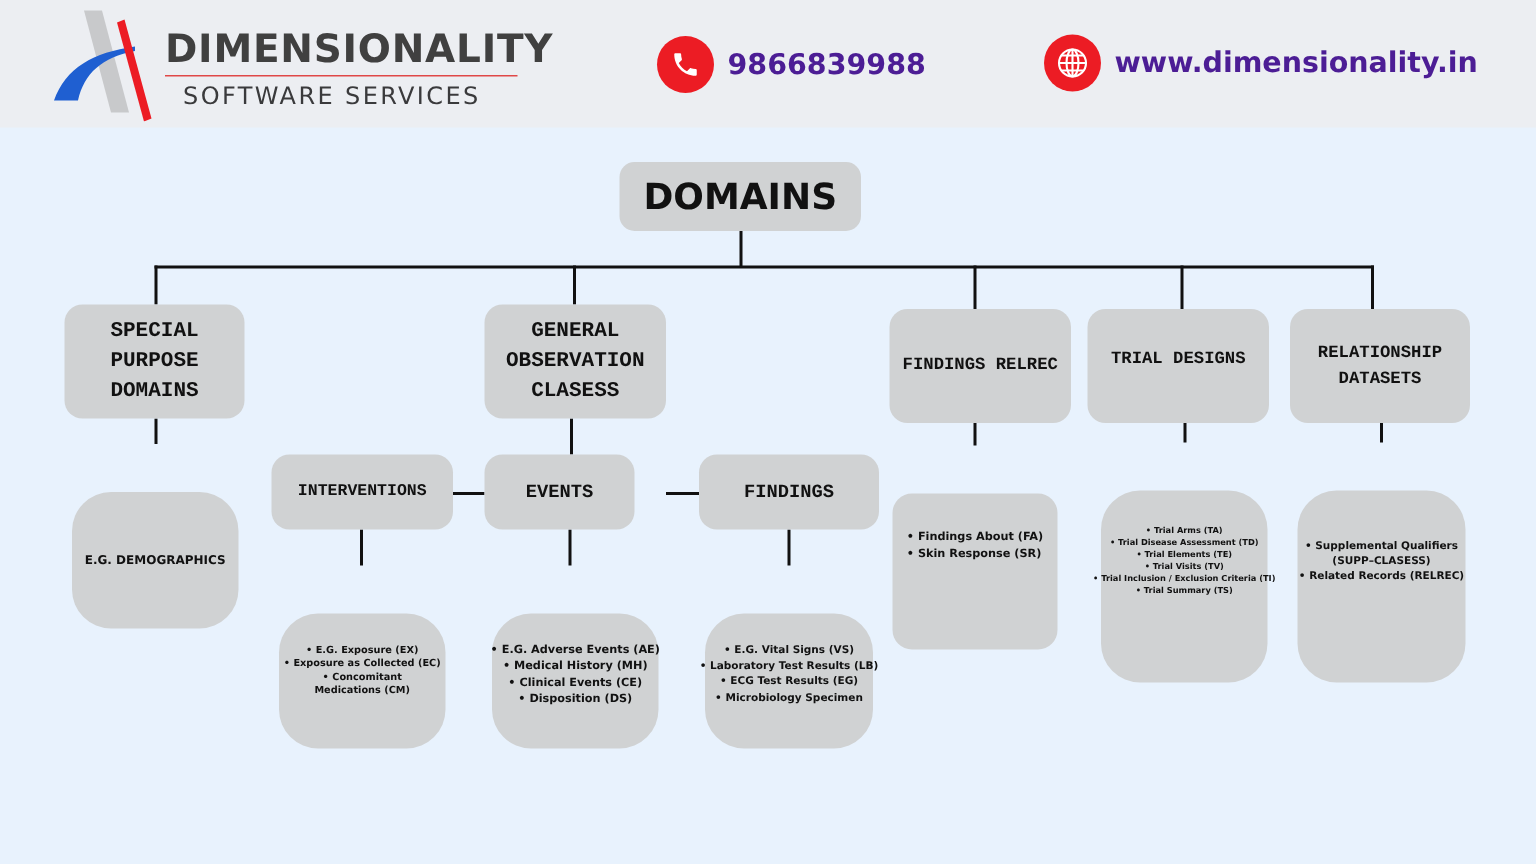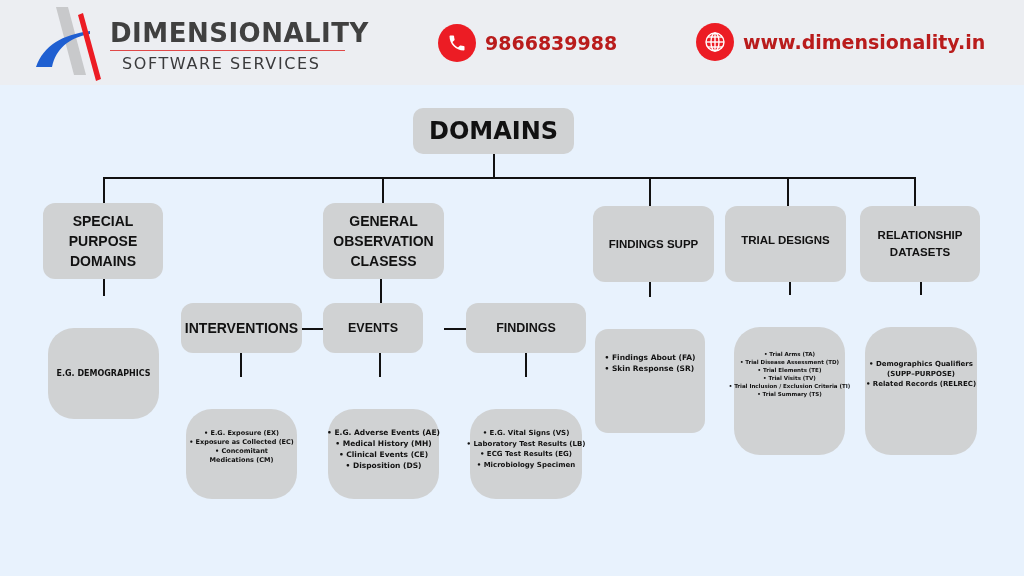--- a/index.html
+++ b/index.html
@@ -7,27 +7,27 @@
   body { background: #e8f2fd; font-family: "Liberation Sans", "DejaVu Sans", sans-serif; position: relative; color: #111; }
 
   .header { position: absolute; left: 0; top: 0; width: 1024px; height: 85px; background: #eceef2; }
   .logo { position: absolute; left: 34px; top: 5px; width: 72px; height: 76px; }
   .brand-name { position: absolute; left: 110px; top: 18px; font-family: "DejaVu Sans", sans-serif; font-size: 26px; font-weight: bold; color: #404040; letter-spacing: 0.5px; }
   .brand-rule { position: absolute; left: 110px; top: 50px; width: 235px; height: 1px; background: #e04848; }
   .brand-sub { position: absolute; left: 122px; top: 54px; font-family: "DejaVu Sans", sans-serif; font-size: 16px; color: #3a3a3c; letter-spacing: 1.6px; }
 
   .contact { position: absolute; display: flex; align-items: center; }
   .contact .circle { width: 38px; height: 38px; border-radius: 50%; background: #ec1c24; display: flex; align-items: center; justify-content: center; }
-  .contact .text { margin-left: 9px; font-family: "DejaVu Sans", sans-serif; font-weight: bold; color: #b91c1c; font-size: 19px; }
+  .contact .text { margin-left: 9px; font-family: "DejaVu Sans", sans-serif; font-weight: bold; color: #4c1d95; font-size: 19px; }
   .contact-phone { left: 438px; top: 24px; }
   .contact-web { left: 696px; top: 23px; }
 
   .box { position: absolute; background: #d0d2d3; border-radius: 12px; display: flex; align-items: center; justify-content: center; text-align: center; font-weight: bold; color: #111; }
   .title-box { font-size: 24px; font-family: "DejaVu Sans", sans-serif; }
-  .l1 { font-size: 13.5px; line-height: 20px; font-family: Liberation Sans, sans-serif; align-items: center; }
+  .l1 { font-size: 13.5px; line-height: 20px; font-family: Liberation Mono, monospace; align-items: center; }
   .l1.big { font-size: 14px; }
   .detail { border-radius: 26px; flex-direction: column; font-size: 8px; line-height: 11.5px; font-family: "DejaVu Sans", sans-serif; margin-top: 32px; }
   .detail.tiny { font-size: 5.5px; line-height: 8px; }
   .detail.small { font-size: 6.5px; line-height: 9px; }
   .detail ul { list-style: none; }
   .detail li { position: relative; white-space: nowrap; }
   .detail .eg-title { font-weight: bold; }
 
   .line { position: absolute; background: #111; }
 </style>
@@ -97,33 +97,33 @@
   <span>DOMAINS</span>
 </div>
 
 <div class="box l1 big" style="left:323px;top:203px;width:121px;height:76px;flex-direction:column;">
   <span>GENERAL</span>
   <span>OBSERVATION</span>
   <span>CLASESS</span>
 </div>
 
 <div class="box l1" style="left:593px;top:206px;width:121px;height:76px;font-size:11.5px;">
-  <span>FINDINGS SUPP</span>
+  <span>FINDINGS RELREC</span>
 </div>
 
 <div class="box l1" style="left:725px;top:206px;width:121px;height:76px;font-size:11.5px;padding-bottom:8px;">
   <span>TRIAL DESIGNS</span>
 </div>
 
 <div class="box l1" style="left:860px;top:206px;width:120px;height:76px;flex-direction:column;font-size:11.5px;line-height:17px;">
   <span>RELATIONSHIP</span>
   <span>DATASETS</span>
 </div>
 
-<div class="box l1" style="left:181px;top:303px;width:121px;height:50px;font-size:14px;">
+<div class="box l1" style="left:181px;top:303px;width:121px;height:50px;font-size:11px;">
   <span>INTERVENTIONS</span>
 </div>
 <div class="box l1" style="left:323px;top:303px;width:100px;height:50px;font-size:12.5px;">
   <span>EVENTS</span>
 </div>
 <div class="box l1" style="left:466px;top:303px;width:120px;height:50px;font-size:12.5px;">
   <span>FINDINGS</span>
 </div>
 
 <div class="box detail" style="left:48px;top:296px;width:111px;height:91px;font-size:8px;line-height:11.5px;">
@@ -169,17 +169,17 @@
     <li><span>•</span> <span>Trial Disease Assessment (TD)</span></li>
     <li><span>•</span> <span>Trial Elements (TE)</span></li>
     <li><span>•</span> <span>Trial Visits (TV)</span></li>
     <li><span>•</span> <span>Trial Inclusion / Exclusion Criteria (TI)</span></li>
     <li><span>•</span> <span>Trial Summary (TS)</span></li>
   </ul>
 </div>
 
 <div class="box detail small" style="left:865px;top:295px;width:112px;height:128px;padding-bottom:34px;font-size:7px;line-height:10px;">
   <ul>
-    <li><span>•</span> <span>Demographics Qualifiers</span></li>
-    <li><span>(SUPP–PURPOSE)</span></li>
+    <li><span>•</span> <span>Supplemental Qualifiers</span></li>
+    <li><span>(SUPP–CLASESS)</span></li>
     <li><span>•</span> <span>Related Records (RELREC)</span></li>
   </ul>
 </div>
 
 </body></html>

